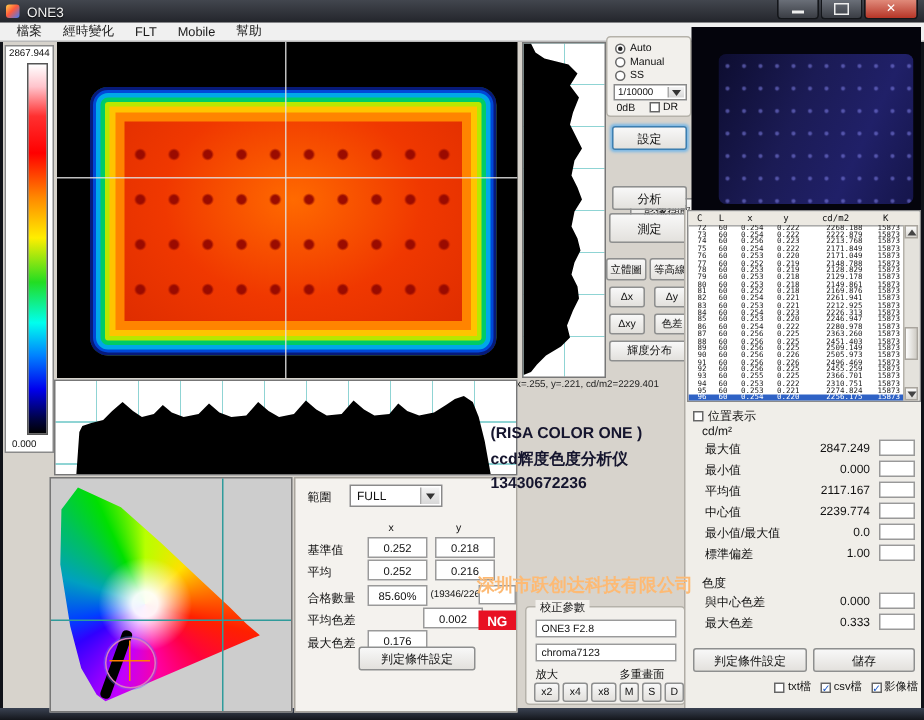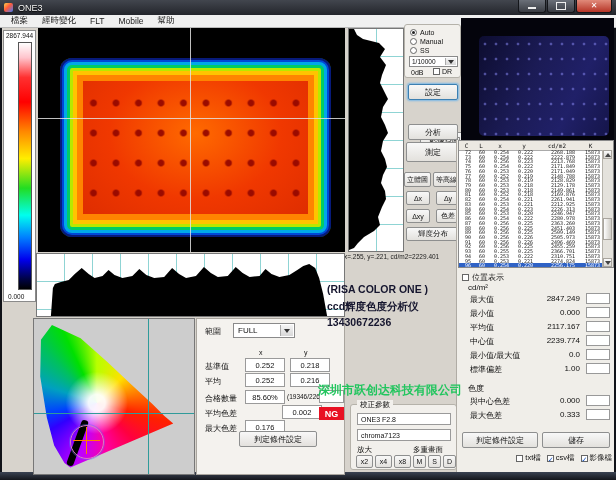--- a/index.html
+++ b/index.html
@@ -83,21 +83,21 @@
   #ind-empty{position:absolute;left:122px;top:71px;width:25px;height:13px;background:#fff;border:1px solid #999;box-sizing:border-box;}
   #ng-box{position:absolute;left:122px;top:88px;width:25px;height:13px;background:#e81123;color:#fff;
           font-size:9px;font-weight:bold;display:flex;align-items:center;justify-content:center;}
   .btn{background:linear-gradient(#f8f8f8,#e3e1dd);border:1px solid #8e8f8f;border-radius:2px;
        font-size:8px;display:flex;align-items:center;justify-content:center;box-sizing:border-box;color:#111;}
   .btn.focus{border:1px solid #3c7fb1;box-shadow:0 0 2px 1px #7ab8e6;}
   #mid-judge{position:absolute;left:42px;top:112px;width:78px;height:16px;}
   
   #contact{left:327px;top:281px;width:140px;}
   #contact div{font-size:10.5px;font-weight:bold;color:#15152e;line-height:16.5px;white-space:nowrap;}
-  #company{left:318px;top:382px;font-size:12px;font-weight:bold;color:#22c55e;white-space:nowrap;z-index:5;}
+  #company{left:318px;top:382px;font-size:12px;font-weight:bold;color:#fdba74;white-space:nowrap;z-index:5;}
   
   .groupbox{border:1px solid #b5b2aa;border-radius:3px;background:#f2f0ec;box-sizing:border-box;}
   .gb-legend{position:absolute;top:-5px;left:6px;background:inherit;padding:0 3px;font-size:7.5px;}
   #calib{left:350px;top:404px;width:107px;height:66px;}
   .field{position:absolute;left:6px;width:94px;height:12px;background:#fff;border:1px solid #9a9a9a;
          font-size:7px;display:flex;align-items:center;padding-left:3px;box-sizing:border-box;}
   .minilbl{position:absolute;font-size:7.5px;}
   .sqbtn{position:absolute;width:17px;height:13px;font-size:7px;}
   
   #acq{left:404px;top:24px;width:57px;height:54px;}

